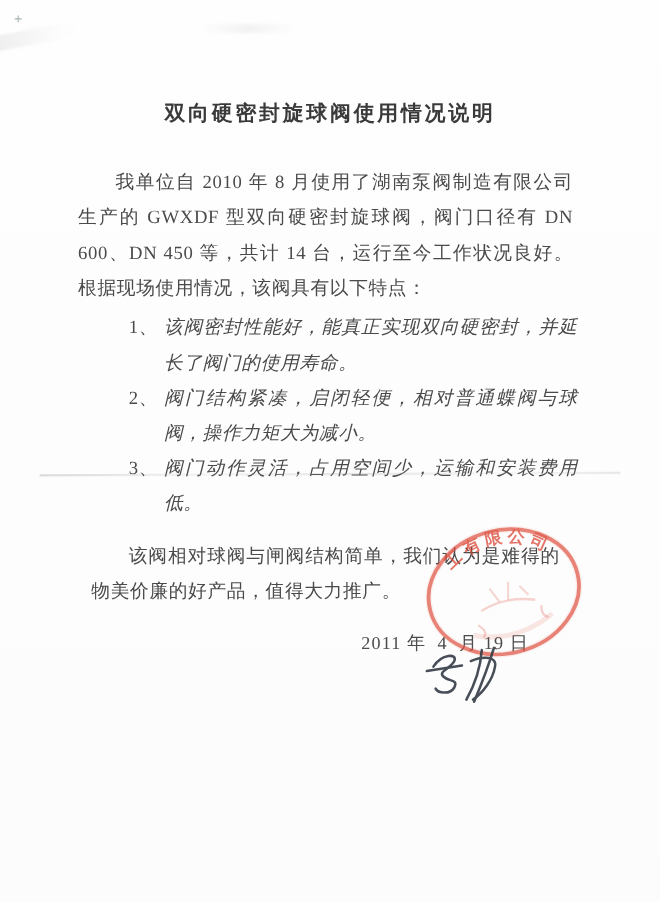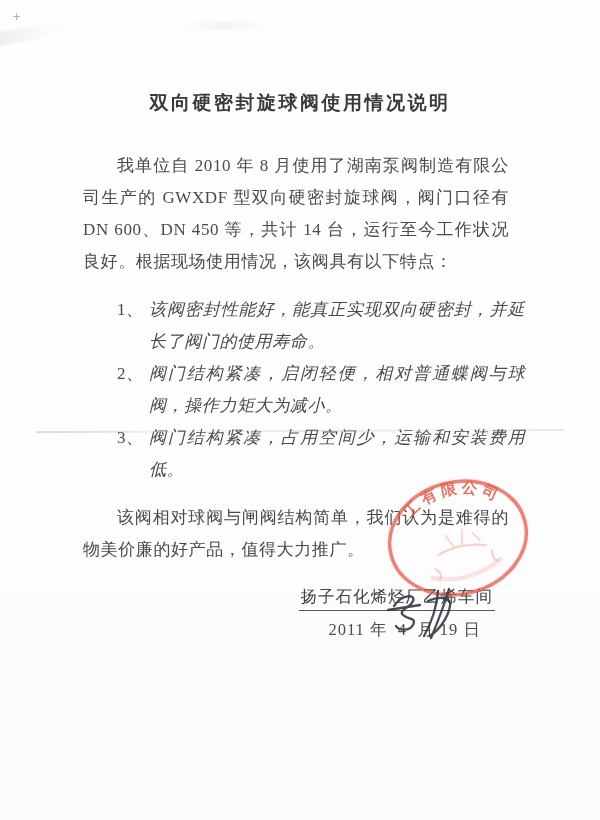--- a/index.html
+++ b/index.html
@@ -45,21 +45,21 @@
     color:#3a3a3a;
   }
   .doc-body{
     width:458px;
     margin:34px 0 0 67px;
     font-size:17px;line-height:32px;
     letter-spacing:.6px;
     color:#4a4a4a;
     text-align:justify;
   }
-  .para-intro{margin:16px;text-indent:2em;}
+  .para-intro{margin:4px;text-indent:2em;}
   .feature-list{margin:0;padding:0;list-style:none;}
   .feature-item{display:flex;margin-left:50px;}
   .feature-marker{flex:0 0 32px;}
   .feature-text{flex:1;text-align:justify;font-style:italic;}
   .para-closing{margin:16px;text-indent:2em;}
   .sign-block{
     margin-top:20px;
     width:495px;
     text-align:right;
     color:#424242;
@@ -101,29 +101,28 @@
       <li class="feature-item">
         <span class="feature-marker">1、</span>
         <span class="feature-text">该阀密封性能好，能真正实现双向硬密封，并延长了阀门的使用寿命。</span>
       </li>
       <li class="feature-item">
         <span class="feature-marker">2、</span>
         <span class="feature-text">阀门结构紧凑，启闭轻便，相对普通蝶阀与球阀，操作力矩大为减小。</span>
       </li>
       <li class="feature-item">
         <span class="feature-marker">3、</span>
-        <span class="feature-text">阀门结构紧凑，占用空间少，运输和安装费用低。</span>
+        <span class="feature-text">阀门动作灵活，占用空间少，运输和安装费用低。</span>
       </li>
     </ul>
 
     <p class="para-closing">该阀相对球阀与闸阀结构简单，我们认为是难得的物美价廉的好产品，值得大力推广。</p>
   </div>
 
   <div class="sign-block">
-    <span class="signer-line">扬子石化烯烃厂乙烯车间</span>
     <div class="date-line">2011 年  4  月 19 日</div>
   </div>
 
   <svg class="seal-stamp" width="164" height="138" viewBox="0 0 164 138">
     <g transform="rotate(-14 82 68)" opacity="0.85">
       <ellipse cx="82" cy="68" rx="69" ry="56" fill="none" stroke="#dd4a3a" stroke-width="3.4" opacity="0.82"></ellipse>
       <ellipse cx="82" cy="68" rx="69" ry="56" fill="none" stroke="#e87a66" stroke-width="6" opacity="0.12"></ellipse>
       <path id="sealArc" d="M 27 58 A 57 45 0 0 1 137 56" fill="none"></path>
       <text font-size="15.5" fill="#da4534" letter-spacing="4" font-family="Liberation Serif, DejaVu Serif, serif" font-weight="700" opacity="0.88">
         <textPath href="#sealArc" startOffset="18%">工有限公司</textPath>

